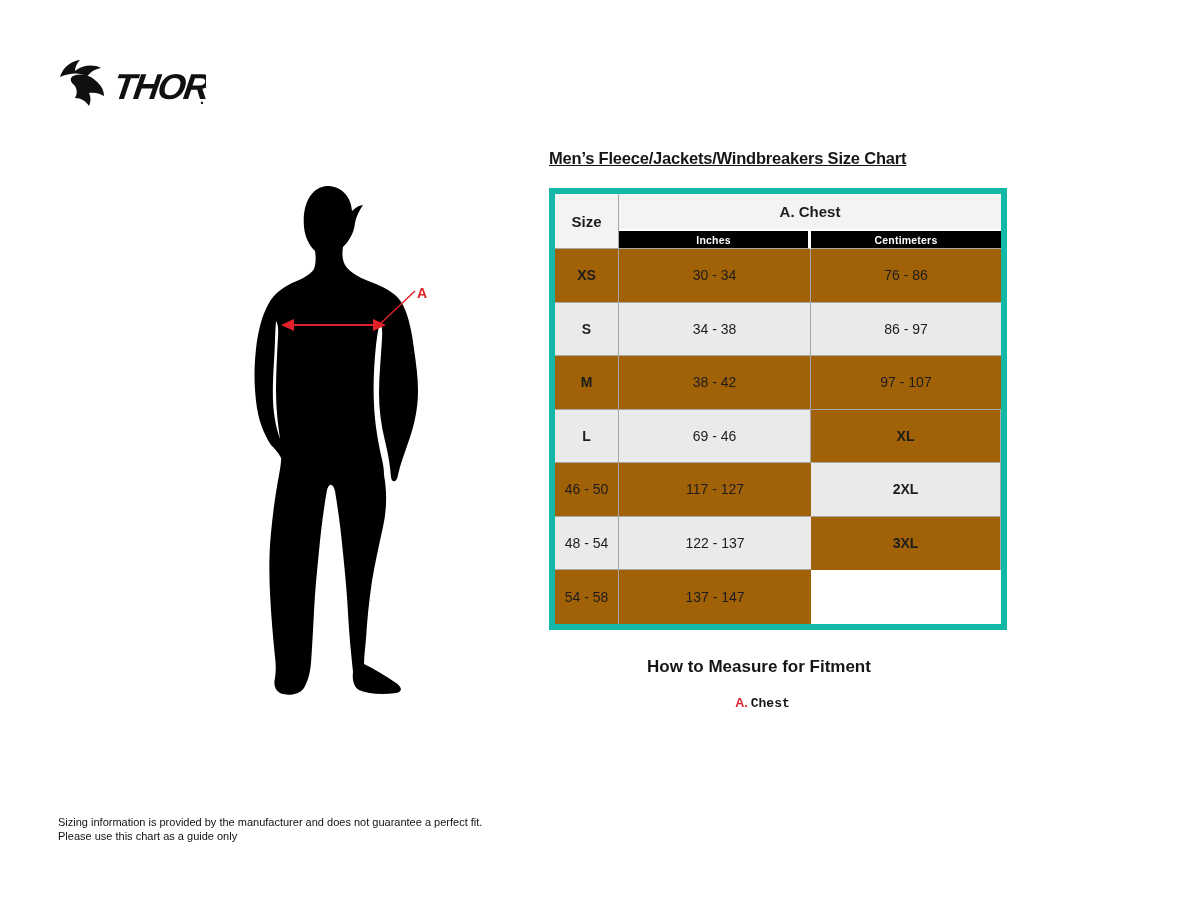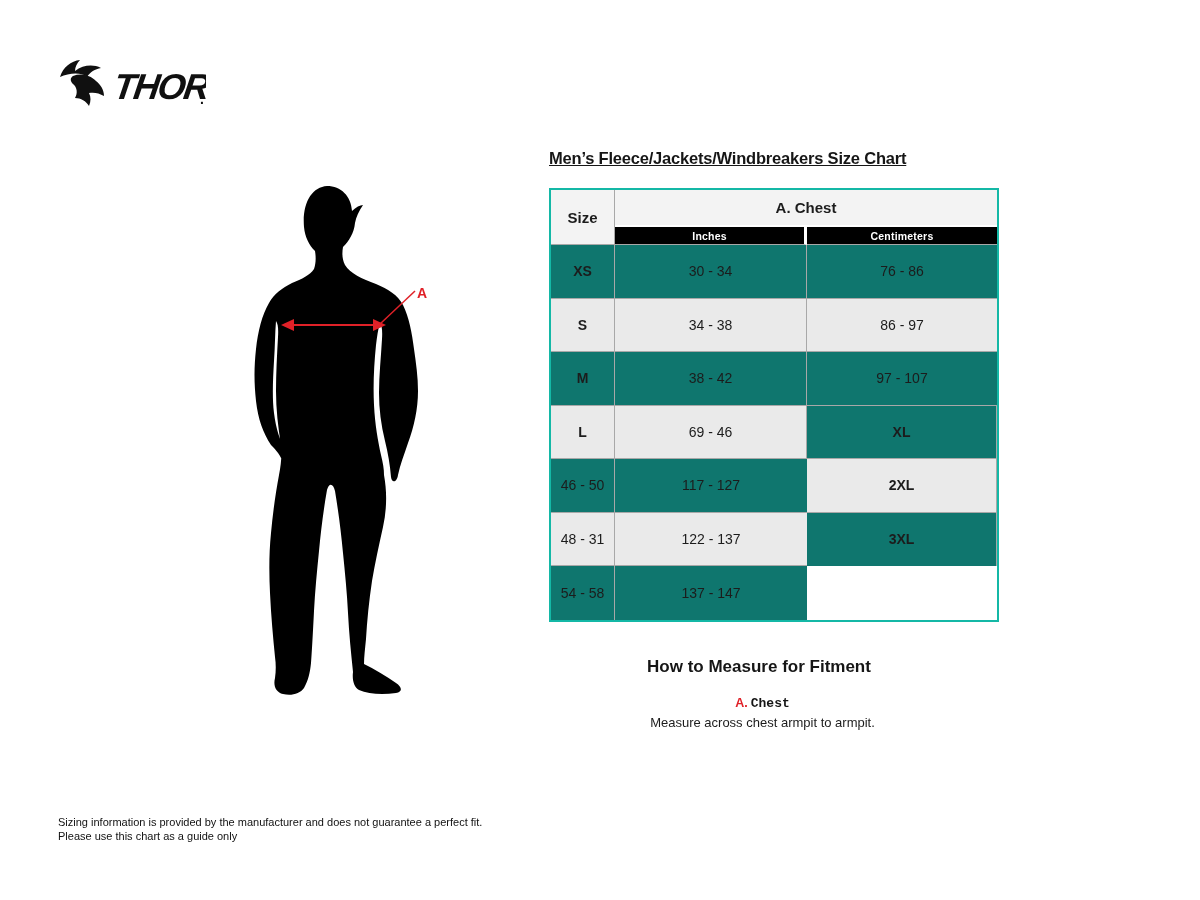--- a/index.html
+++ b/index.html
@@ -24,27 +24,27 @@
     position: absolute; left: 549px; top: 149px;
     font-size: 16.5px; font-weight: bold; letter-spacing: -0.2px; color: #161616; text-decoration: underline;
   }
 
   
   .size-table {
     position: absolute; left: 549px; top: 188px;
     display: grid;
     grid-template-columns: 64px 192px 190px;
     grid-template-rows: 37px 18px repeat(7, 53.5px);
-    border: 2px solid #14b8a6;
+    border: 6px solid #14b8a6;
     background: #ffffff;
   }
   .cell {
     display: flex; align-items: center; justify-content: center;
     border-right: 1px solid #a8a8a8; border-bottom: 1px solid #a8a8a8;
-    font-size: 14px; color: #1c1c1c; background: #0f766e;
+    font-size: 14px; color: #1c1c1c; background: #a16207;
   }
   .last-col { border-right: none; }
   .last-row { border-bottom: none; }
   .head-size  { grid-area: 1 / 1 / 3 / 2; background: #f3f3f3; font-weight: bold; font-size: 15px; }
   .head-group { grid-area: 1 / 2 / 2 / 4; background: #f3f3f3; font-weight: bold; font-size: 15px; border-right: none; border-bottom: 2px solid #ffffff; }
   .unit-bar {
     background: #000000; color: #ffffff;
     font-weight: bold; font-size: 10.5px; letter-spacing: 0.2px;
     border-bottom: 1px solid #a8a8a8;
   }
@@ -178,33 +178,32 @@
     <div class="cell last-col">97 - 107</div>
 
     <div class="cell size-lbl alt">L</div>
     <div class="cell alt">69 - 46</div>
 
     <div class="cell size-lbl">XL</div>
     <div class="cell">46 - 50</div>
     <div class="cell last-col">117 - 127</div>
 
     <div class="cell size-lbl alt">2XL</div>
-    <div class="cell alt">48 - 31</div>
+    <div class="cell alt">48 - 54</div>
     <div class="cell alt last-col">122 - 137</div>
 
     <div class="cell size-lbl last-row">3XL</div>
     <div class="cell last-row">54 - 58</div>
     <div class="cell last-col last-row">137 - 147</div>
   </div>
 
   <div class="howto">
     <div class="howto-heading">How to Measure for Fitment</div>
     <div class="howto-item">
       <span class="howto-key">A.</span><span class="howto-name">Chest</span>
-      <div class="howto-desc">Measure across chest armpit to armpit.</div>
     </div>
   </div>
 
   <div class="footer">
     <div>Sizing information is provided by the manufacturer and does not guarantee a perfect fit.</div>
     <div>Please use this chart as a guide only</div>
   </div>
 
 </div>
 

